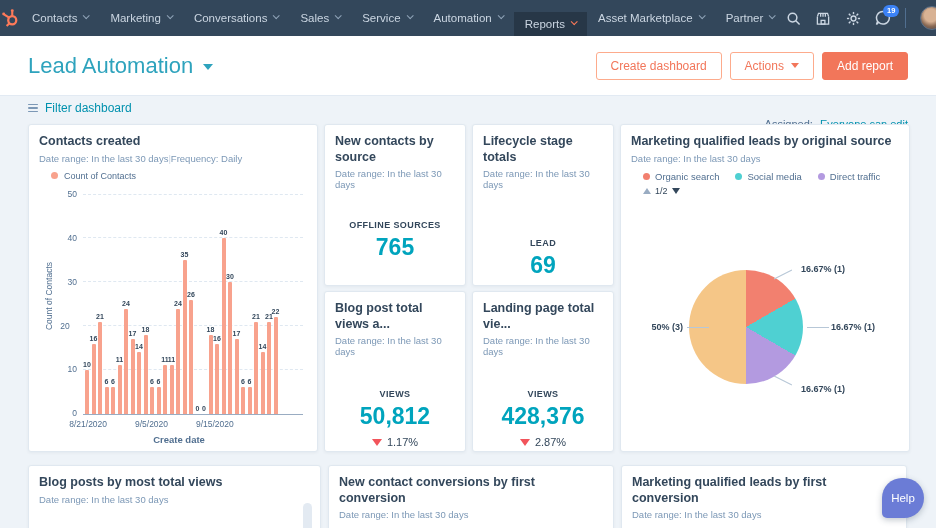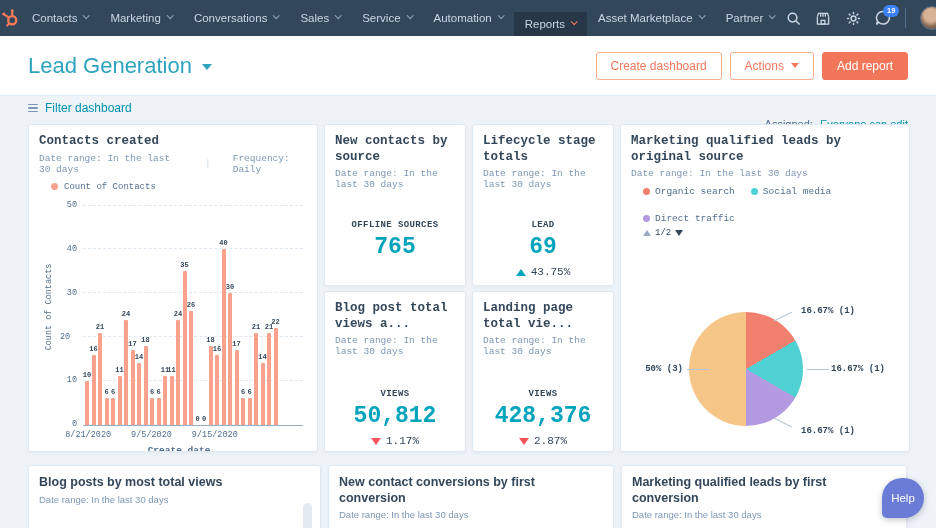--- a/index.html
+++ b/index.html
@@ -33,25 +33,25 @@
 
   
   .filter-bar { height:24px; display:flex; align-items:center; padding:0 28px; }
   .filter-left { display:flex; align-items:center; gap:7px; color:#0091ae; font-size:12px; font-weight:500; cursor:pointer; }
   .burger { display:flex; flex-direction:column; gap:2px; }
   .burger span { width:10px; height:1.6px; background:#7c98b6; border-radius:1px; }
   .assigned { margin-left:auto; font-size:11px; color:#516f90;margin-top:32px; }
   .assigned a { color:#0091ae; font-weight:500; text-decoration:none; cursor:pointer; margin-left:4px; }
 
   
-  .dash-grid { display:grid; grid-template-columns:290px 142px 142px 290px; grid-template-rows:162px 161px; gap:5px 6px; padding:4px 28px;font-family:Liberation Mono, monospace; }
+  .dash-grid { display:grid; grid-template-columns:290px 142px 142px 290px; grid-template-rows:162px 161px; gap:5px 6px; padding:4px 28px; }
   .card { background:#fff; border:1px solid #e0e8f0; border-radius:3px; box-shadow:0 1px 3px rgba(45,62,80,0.06); padding:9px 10px; overflow:hidden; position:relative; }
   .card.span2 { grid-row:1 / 3; }
   .card-title { font-size:12.5px; font-weight:bold; color:#33475b; line-height:1.25; }
-  .card-sub { font-size:9.5px; color:#7c98b6; margin-top:3px; display:flex; gap:22px; align-items:center; }
+  .card-sub { font-size:9.5px; color:#7c98b6; margin-top:3px; display:flex; gap:0; align-items:center; }
   .sub-sep { color:#cbd6e2; }
   .stat-block { text-align:center; }
   .stat-label { font-size:9px; font-weight:bold; letter-spacing:0.4px; color:#33475b; }
   .stat-value { font-size:23px; color:#00a4bd; font-weight:600; margin-top:4px; }
   .delta { display:flex; align-items:center; justify-content:center; gap:5px; font-size:11px; color:#33475b; margin-top:6px; }
   .tri-up { width:0; height:0; border-left:5px solid transparent; border-right:5px solid transparent; border-bottom:7px solid #00a4bd; }
   .tri-down { width:0; height:0; border-left:5px solid transparent; border-right:5px solid transparent; border-top:7px solid #f2545b; }
 
   
   .legend-row { display:flex; align-items:center; gap:6px; margin:7px 0 0 12px; font-size:9px; color:#516f90; }
@@ -187,21 +187,21 @@
         <span class="badge">19</span>
       </div>
       <div class="nav-divider"></div>
       <div class="avatar"></div>
 
     </div>
   </div>
 
   <div class="page-header">
     <div class="page-title">
-      <span>Lead Generation</span>
+      <span>Lead Automation</span>
       <span class="tri-title"></span>
     </div>
     <div class="header-buttons">
       <button class="btn outline">
         <span>Create dashboard</span>
       </button>
       <button class="btn outline">
         <span>Actions</span>
         <span class="tri-btn"></span>
       </button>
@@ -395,21 +395,21 @@
         <div class="stat-value">765</div>
       </div>
 
     </div>
 
     <div class="card">
       <div class="card-title">Lifecycle stage totals</div>
       <div class="card-sub">
         <span>Date range: In the last 30 days</span>
       </div>
-      <div class="stat-block" style="margin-top:30px">
+      <div class="stat-block" style="margin-top:48px">
         <div class="stat-label">LEAD</div>
         <div class="stat-value">69</div>
         <div class="delta">
           <span class="tri-up"></span>
           <span>43.75%</span>
         </div>
       </div>
     </div>
 
     <div class="card span2" style="grid-column:4">

